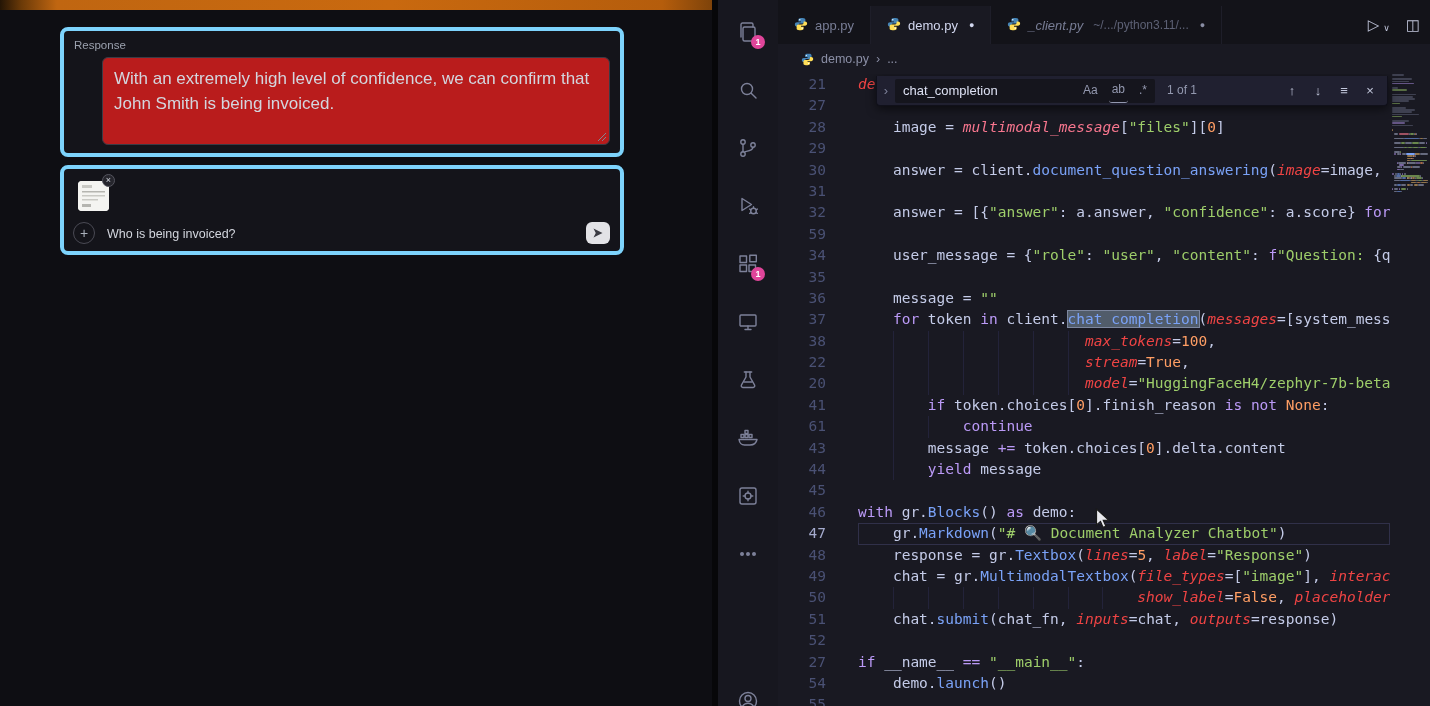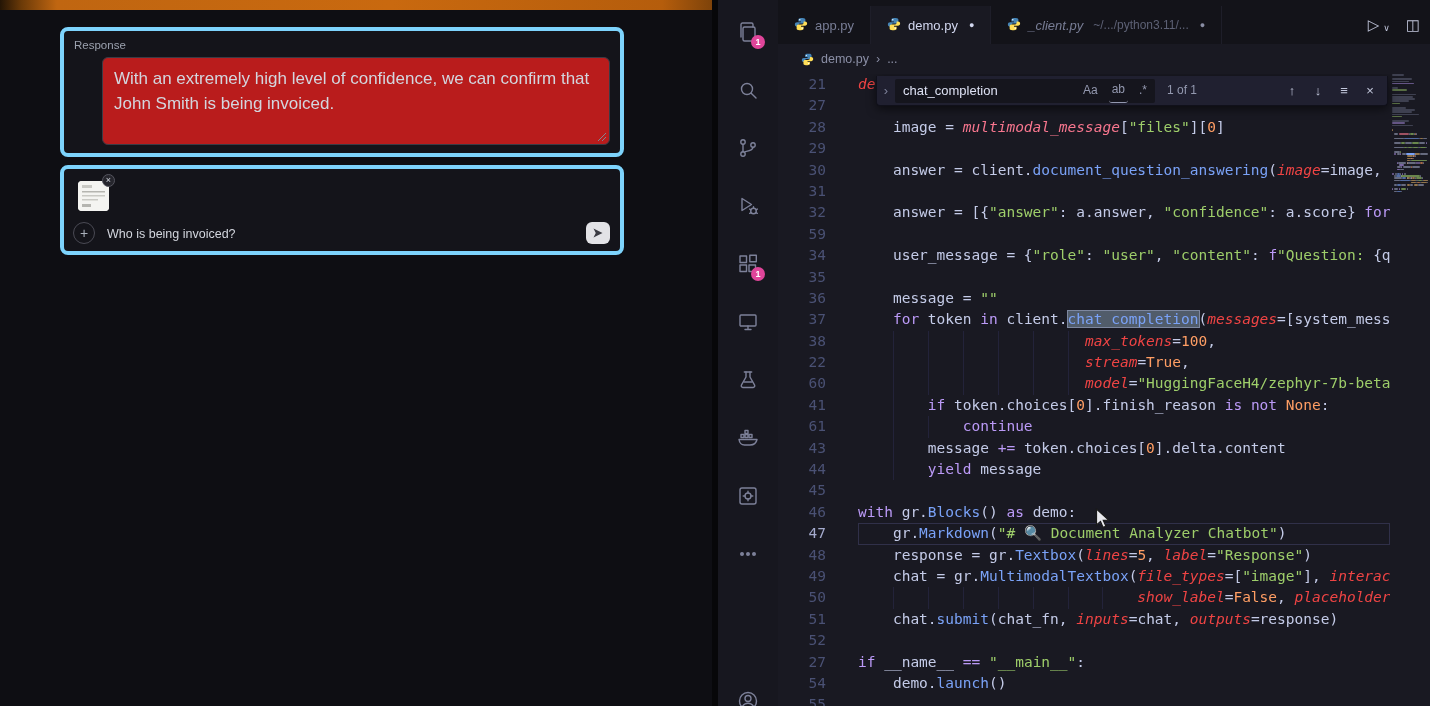--- a/index.html
+++ b/index.html
@@ -282,21 +282,21 @@
             <div class="gutter-line">30</div>
             <div class="gutter-line">31</div>
             <div class="gutter-line">32</div>
             <div class="gutter-line">59</div>
             <div class="gutter-line">34</div>
             <div class="gutter-line">35</div>
             <div class="gutter-line">36</div>
             <div class="gutter-line">37</div>
             <div class="gutter-line">38</div>
             <div class="gutter-line">22</div>
-            <div class="gutter-line">60</div>
+            <div class="gutter-line">20</div>
             <div class="gutter-line">41</div>
             <div class="gutter-line">61</div>
             <div class="gutter-line">43</div>
             <div class="gutter-line">44</div>
             <div class="gutter-line">45</div>
             <div class="gutter-line">46</div>
             <div class="gutter-line active">47</div>
             <div class="gutter-line">48</div>
             <div class="gutter-line">49</div>
             <div class="gutter-line">50</div>

